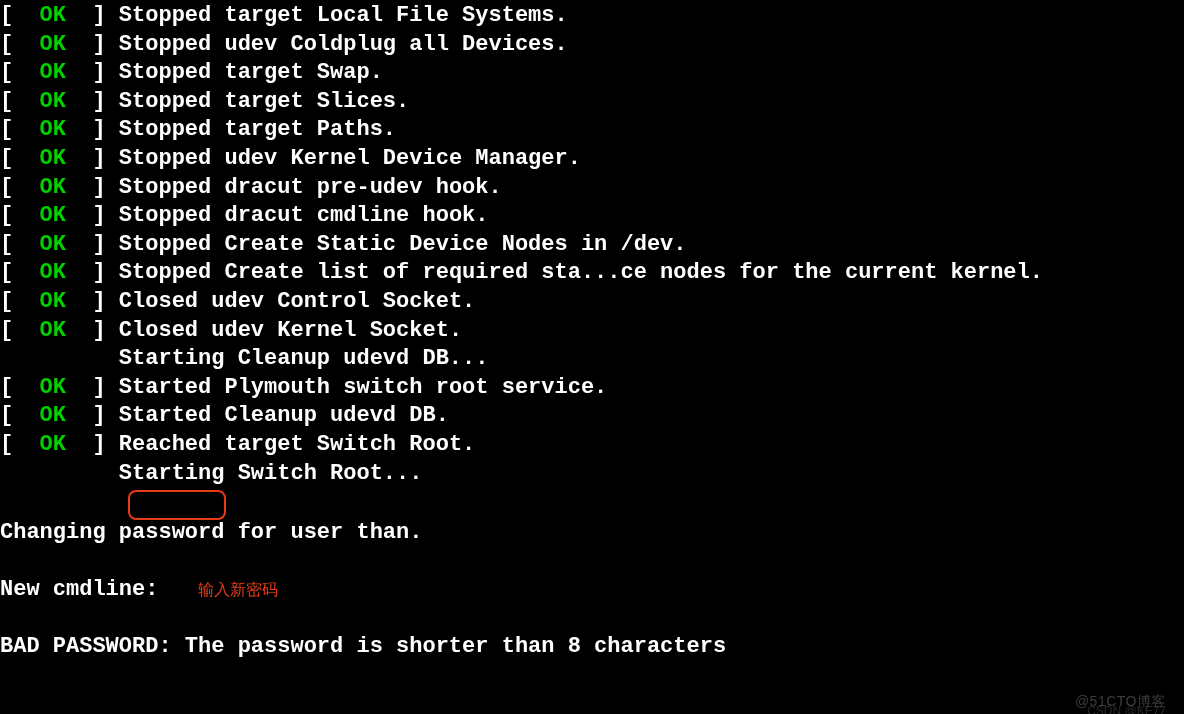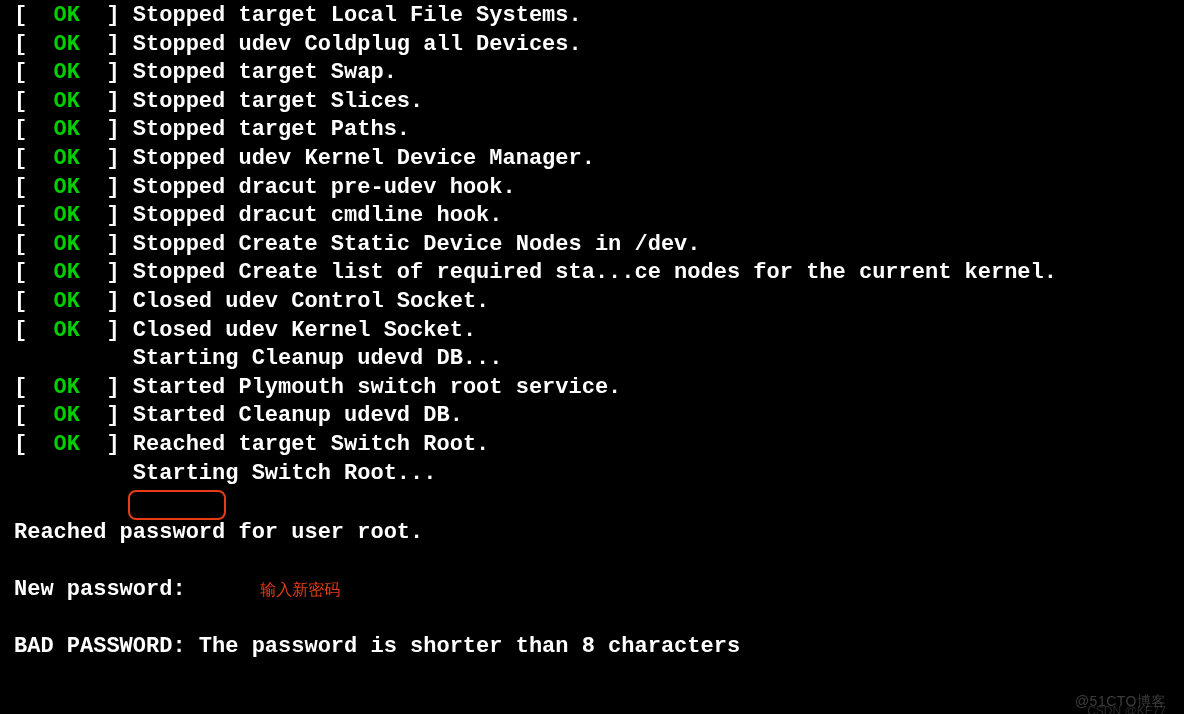--- a/index.html
+++ b/index.html
@@ -12,24 +12,24 @@
     font-size: 22px;
     font-weight: bold;
     color: #fff;
     line-height: 1.3;
     position: relative;
   }
   .terminal {
     padding: 2px 0 0 0;
     white-space: pre;
   }
-  .line { display: block; padding-left: 14px; }
+  .line { display: block; }
   .ok { color: #00d000; }
   .bracket, .txt { color: #fff; }
-  .annot { color: #e63b15; font-family: "Microsoft YaHei","PingFang SC",sans-serif; font-size:16px; font-weight: normal; white-space: nowrap; margin-left: 35px; }
+  .annot { color: #e63b15; font-family: "Microsoft YaHei","PingFang SC",sans-serif; font-size:16px; font-weight: normal; white-space: nowrap; }
   .highlight-box {
     position: absolute;
     border: 2px solid #e63b15;
     border-radius: 8px;
     pointer-events: none;
   }
   .watermark {
     position: absolute;
     right: 18px;
     bottom: 4px;
@@ -50,22 +50,22 @@
     font-weight:normal;
     opacity:0.45;
   }
 </style>
 </head>
 <body>
 
 <div class="terminal" id="boot"><span class="line"><span class="bracket">[  </span><span class="ok">OK</span><span class="bracket">  ] </span><span class="txt">Stopped target Local File Systems.</span></span><span class="line"><span class="bracket">[  </span><span class="ok">OK</span><span class="bracket">  ] </span><span class="txt">Stopped udev Coldplug all Devices.</span></span><span class="line"><span class="bracket">[  </span><span class="ok">OK</span><span class="bracket">  ] </span><span class="txt">Stopped target Swap.</span></span><span class="line"><span class="bracket">[  </span><span class="ok">OK</span><span class="bracket">  ] </span><span class="txt">Stopped target Slices.</span></span><span class="line"><span class="bracket">[  </span><span class="ok">OK</span><span class="bracket">  ] </span><span class="txt">Stopped target Paths.</span></span><span class="line"><span class="bracket">[  </span><span class="ok">OK</span><span class="bracket">  ] </span><span class="txt">Stopped udev Kernel Device Manager.</span></span><span class="line"><span class="bracket">[  </span><span class="ok">OK</span><span class="bracket">  ] </span><span class="txt">Stopped dracut pre-udev hook.</span></span><span class="line"><span class="bracket">[  </span><span class="ok">OK</span><span class="bracket">  ] </span><span class="txt">Stopped dracut cmdline hook.</span></span><span class="line"><span class="bracket">[  </span><span class="ok">OK</span><span class="bracket">  ] </span><span class="txt">Stopped Create Static Device Nodes in /dev.</span></span><span class="line"><span class="bracket">[  </span><span class="ok">OK</span><span class="bracket">  ] </span><span class="txt">Stopped Create list of required sta...ce nodes for the current kernel.</span></span><span class="line"><span class="bracket">[  </span><span class="ok">OK</span><span class="bracket">  ] </span><span class="txt">Closed udev Control Socket.</span></span><span class="line"><span class="bracket">[  </span><span class="ok">OK</span><span class="bracket">  ] </span><span class="txt">Closed udev Kernel Socket.</span></span><span class="line"><span class="txt">         Starting Cleanup udevd DB...</span></span><span class="line"><span class="bracket">[  </span><span class="ok">OK</span><span class="bracket">  ] </span><span class="txt">Started Plymouth switch root service.</span></span><span class="line"><span class="bracket">[  </span><span class="ok">OK</span><span class="bracket">  ] </span><span class="txt">Started Cleanup udevd DB.</span></span><span class="line"><span class="bracket">[  </span><span class="ok">OK</span><span class="bracket">  ] </span><span class="txt">Reached target Switch Root.</span></span><span class="line"><span class="txt">         Starting Switch Root...</span></span></div>
 
 <div class="terminal">
-<span class="line txt">Reached password for user root.</span>
-<span class="line"><span class="txt">New password: </span>  <span class="annot">输入新密码</span></span>
+<span class="line txt">Changing password for user than.</span>
+<span class="line"><span class="txt">New cmdline: </span>  <span class="annot">输入新密码</span></span>
 <span class="line txt">BAD PASSWORD: The password is shorter than 8 characters</span>
 
 
 
 </div>
 
 <div class="highlight-box" style="left:128px; top:490px; width:98px; height:30px;"></div>
 
 <div class="watermark">@51CTO博客</div>
 <div class="watermark2">CSDN @KE77</div>

